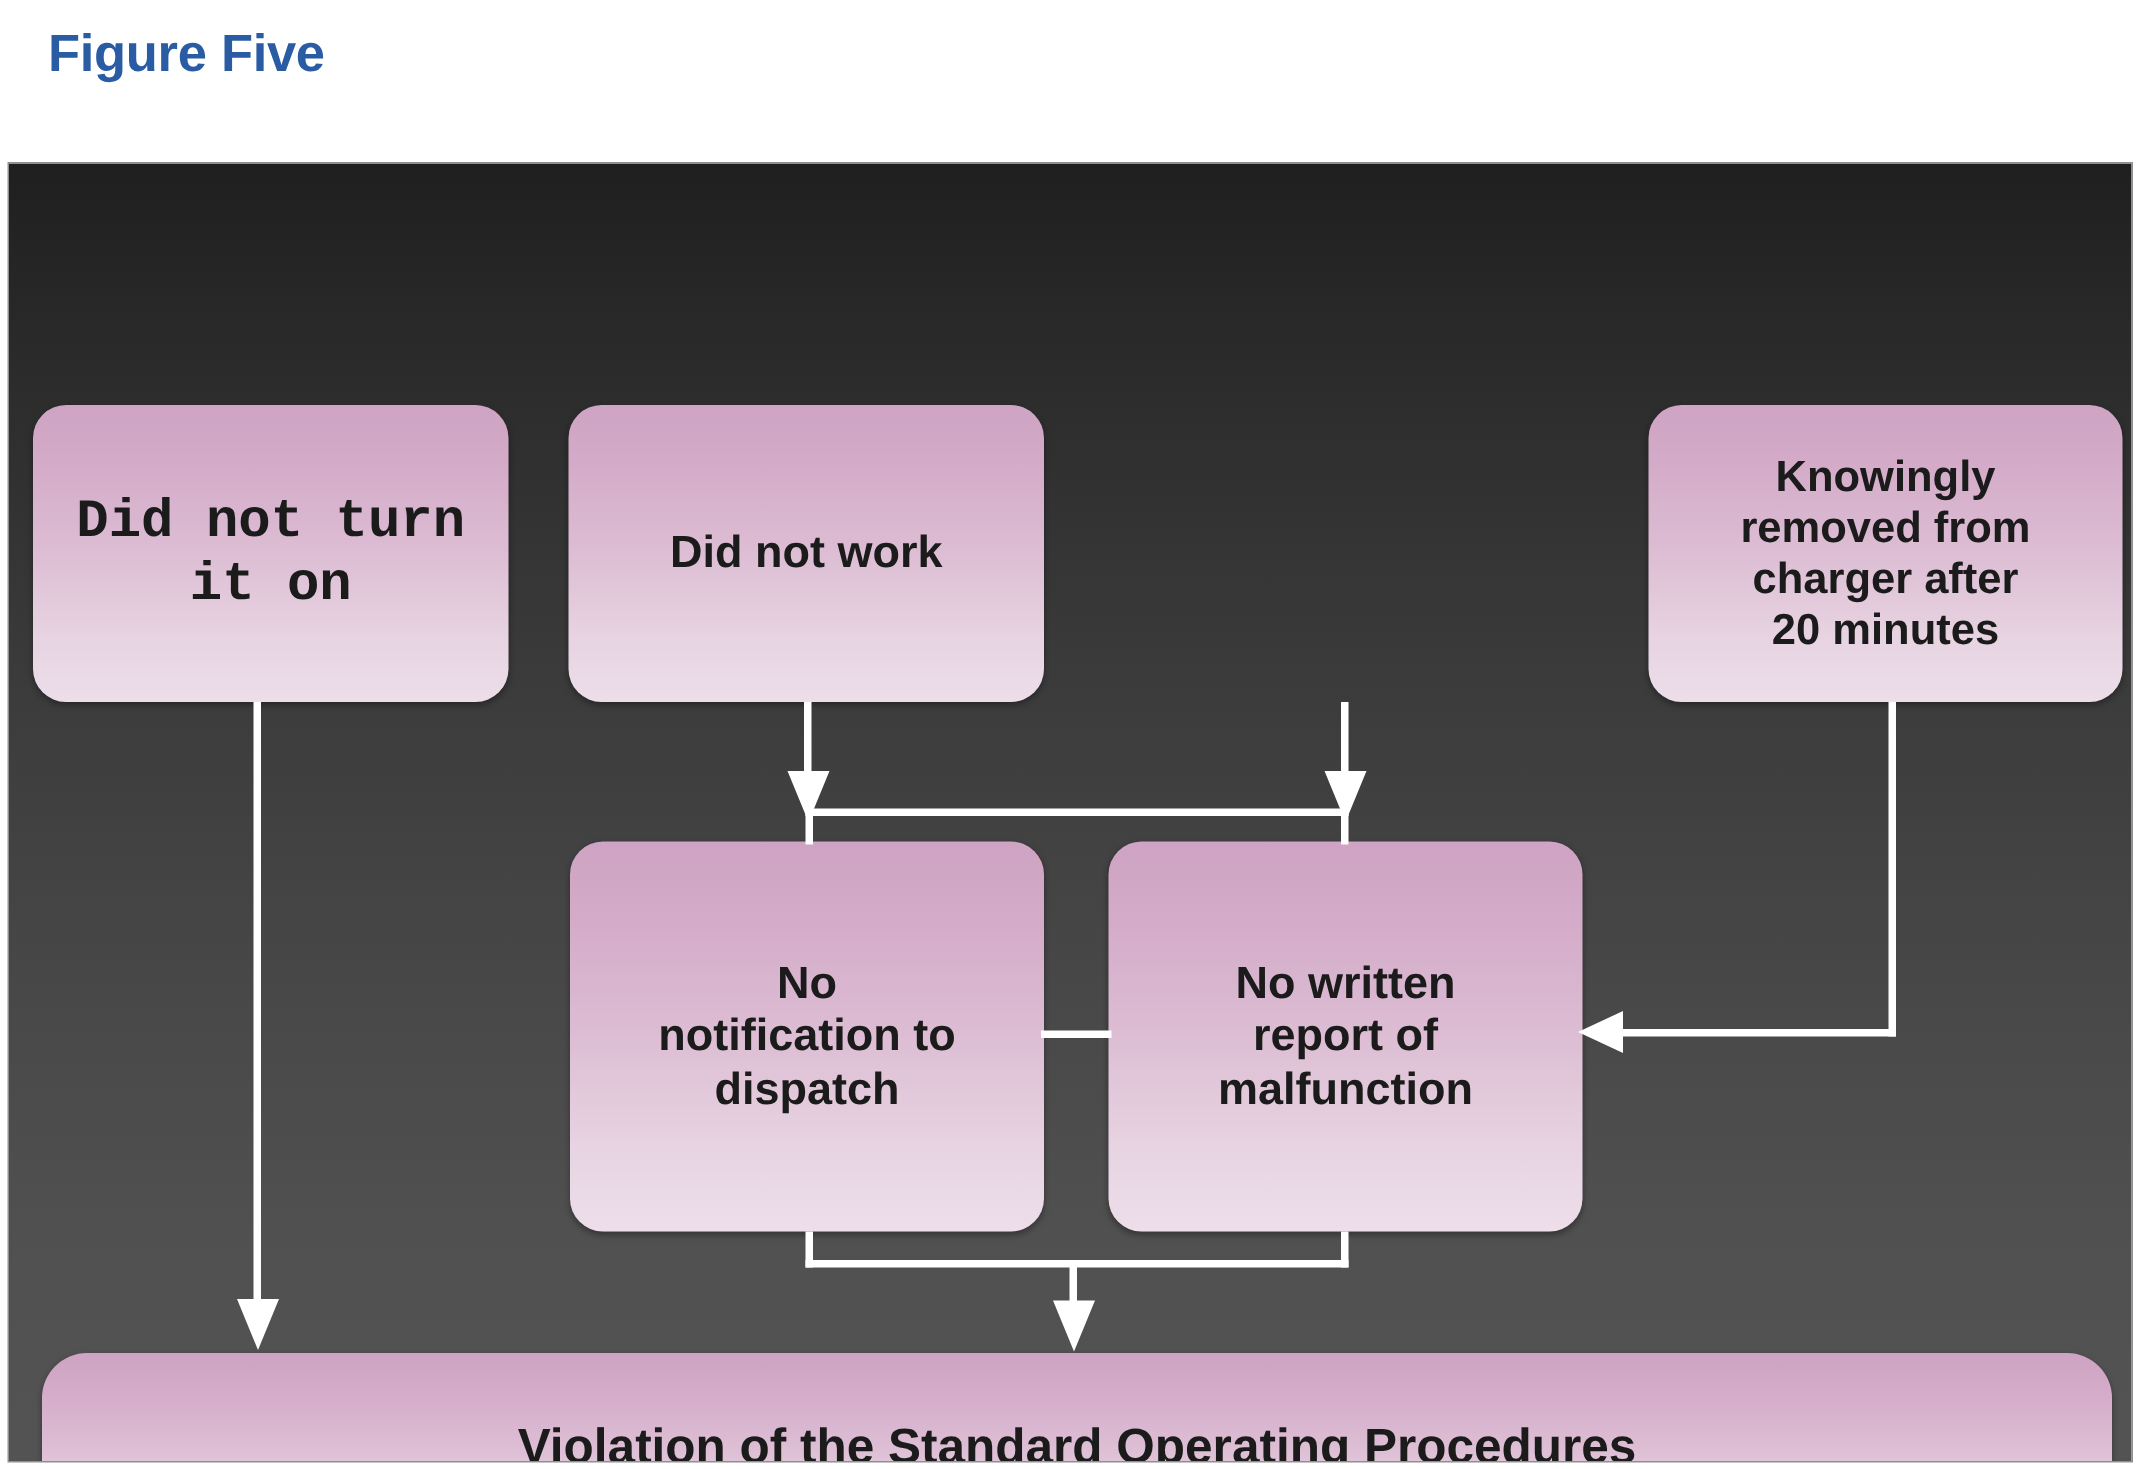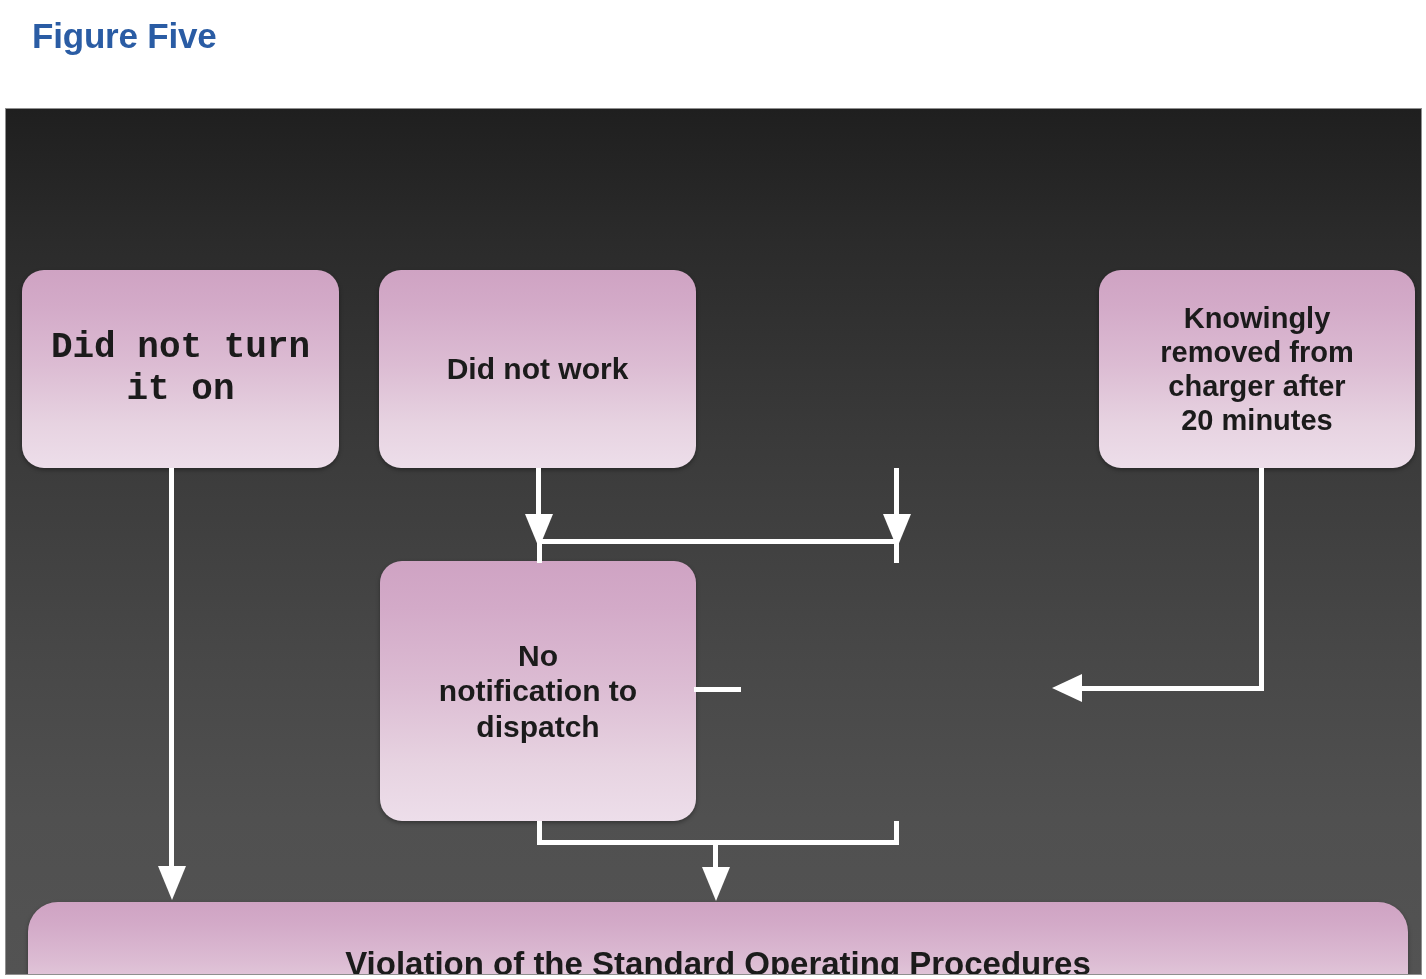--- a/index.html
+++ b/index.html
@@ -165,20 +165,25 @@
 charger after
 20 minutes</span>
     </div>
 
     <div class="flow-box" id="box-no-notification">
       <span class="box-label">No
 notification to
 dispatch</span>
     </div>
 
+    <div class="flow-box" id="box-no-written-report">
+      <span class="box-label">No written
+report of
+malfunction</span>
+    </div>
 
     <div class="flow-box" id="box-violation">
       <span class="box-label">Violation of the Standard Operating Procedures</span>
     </div>
 
     <div class="conn conn-v" id="c1-v"></div>
     <div class="arrow-down" id="c1-arrow"></div>
 
     <div class="conn conn-v" id="c2-v"></div>
     <div class="arrow-down" id="c2-arrow"></div>

